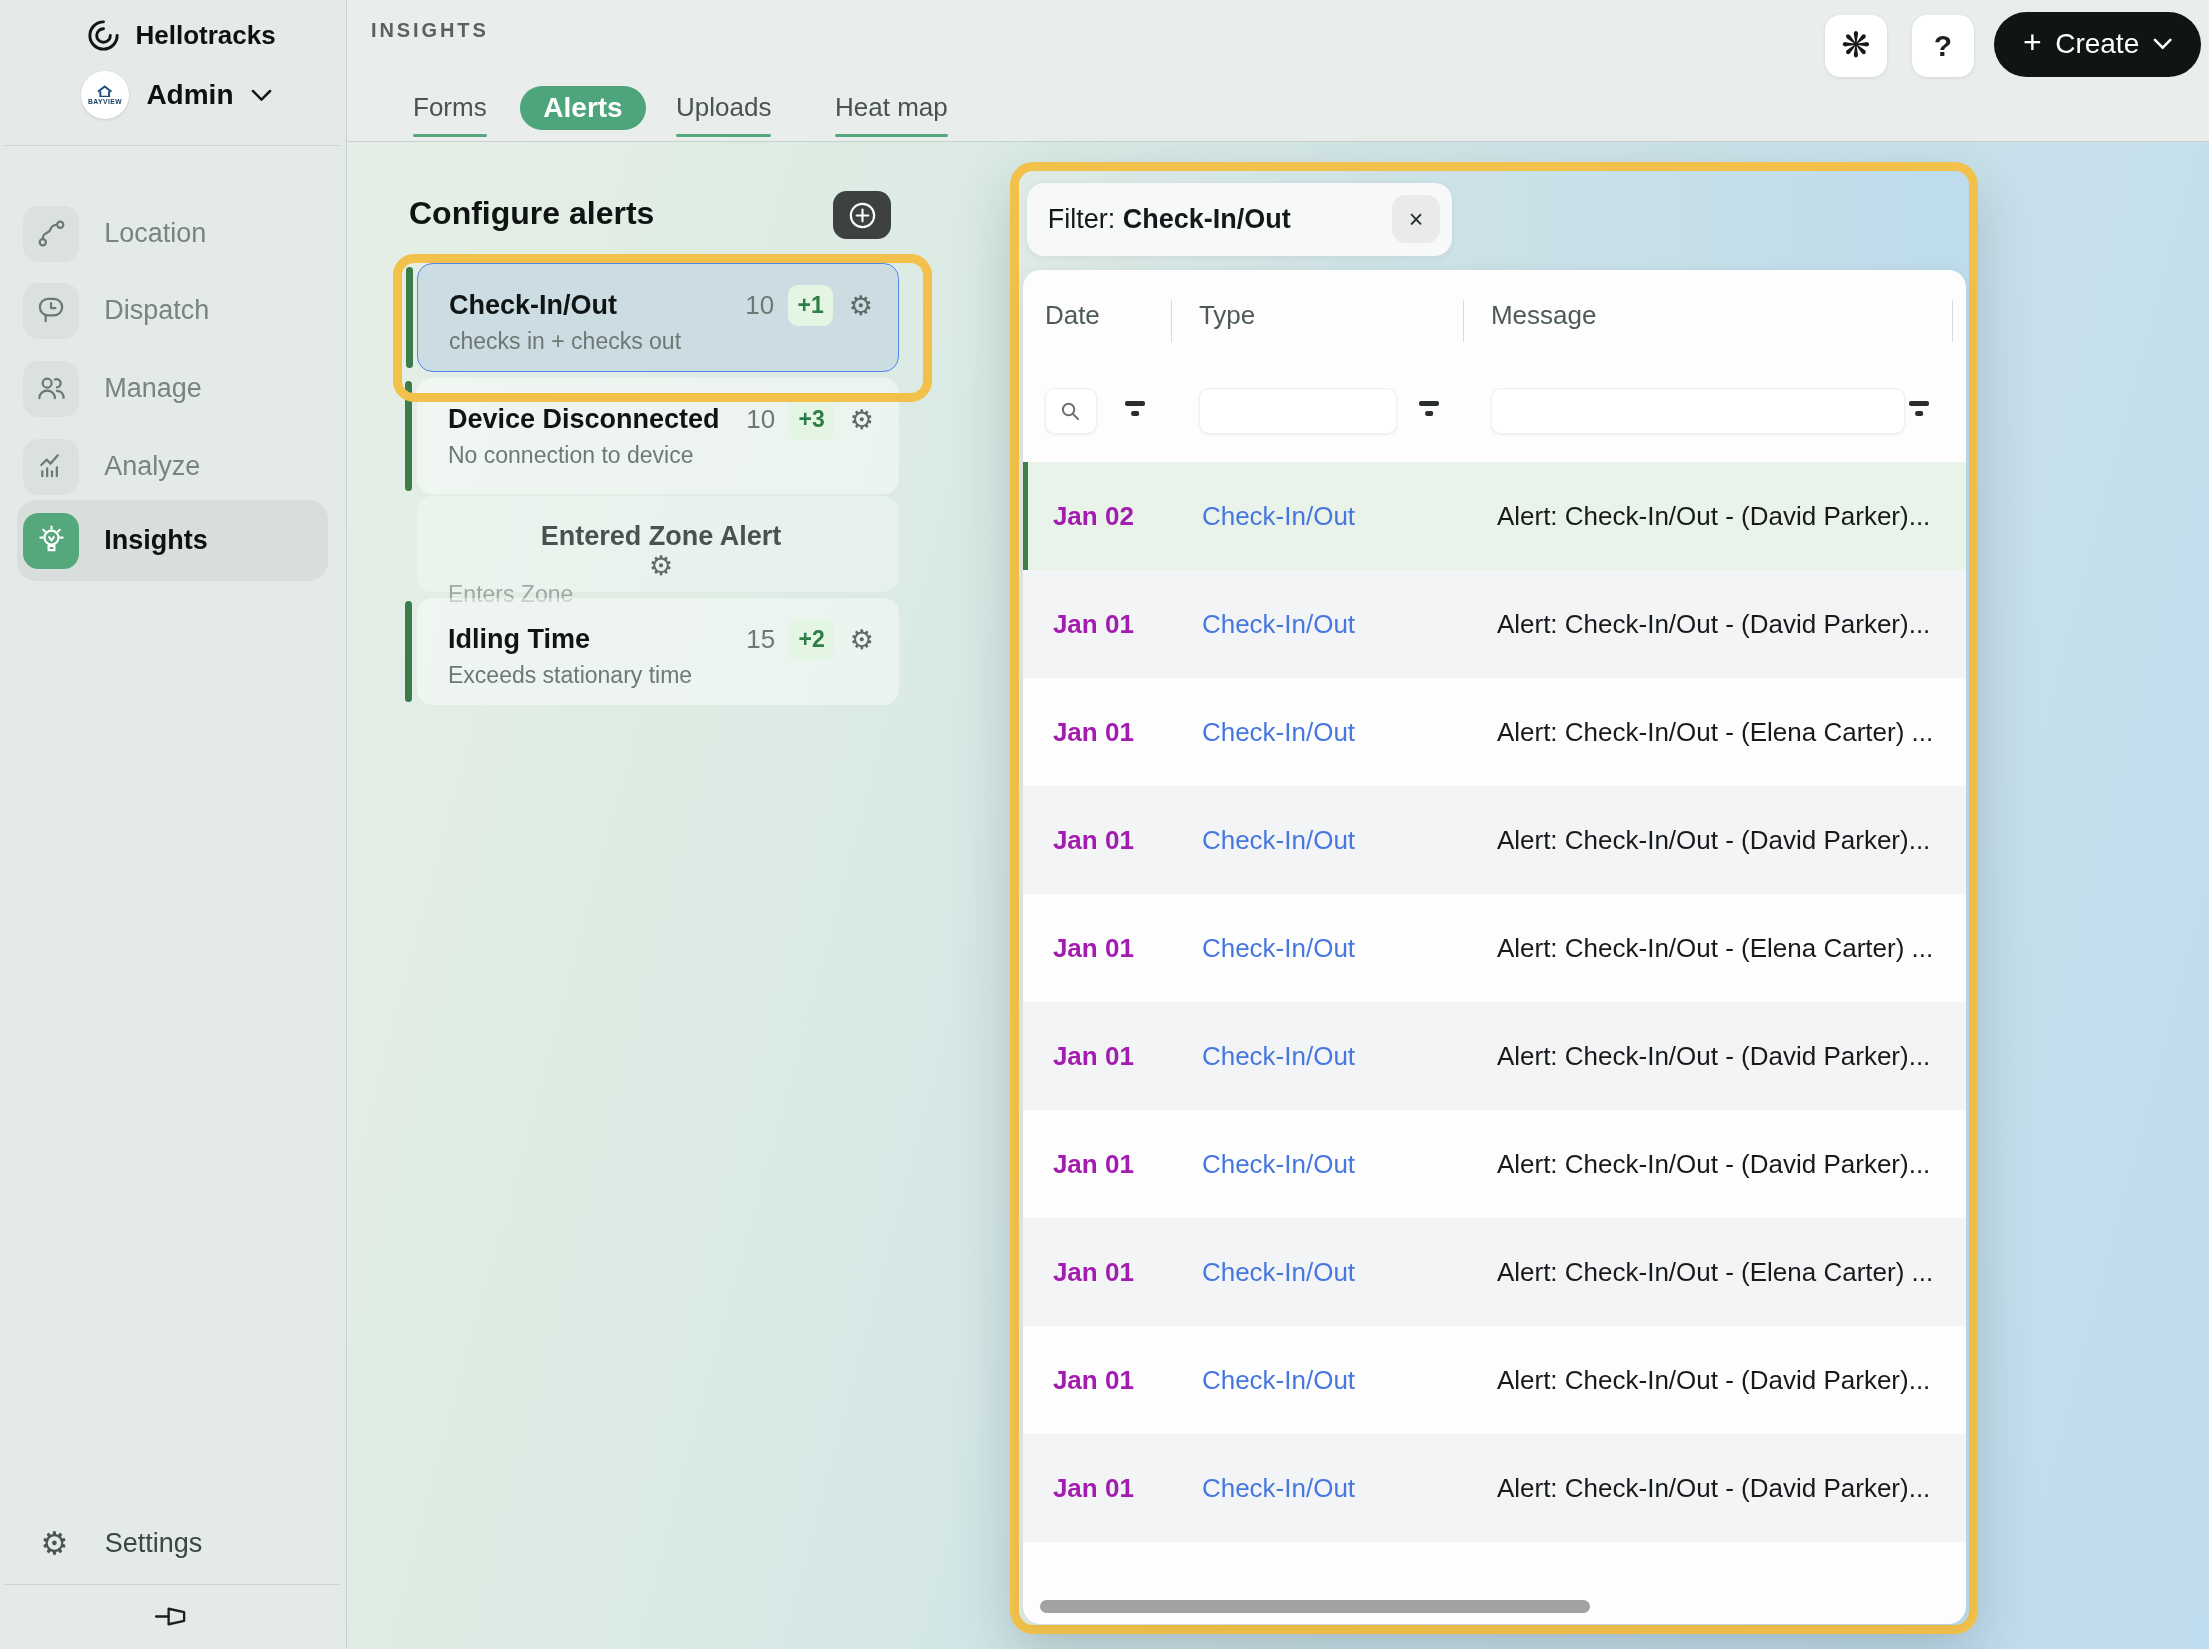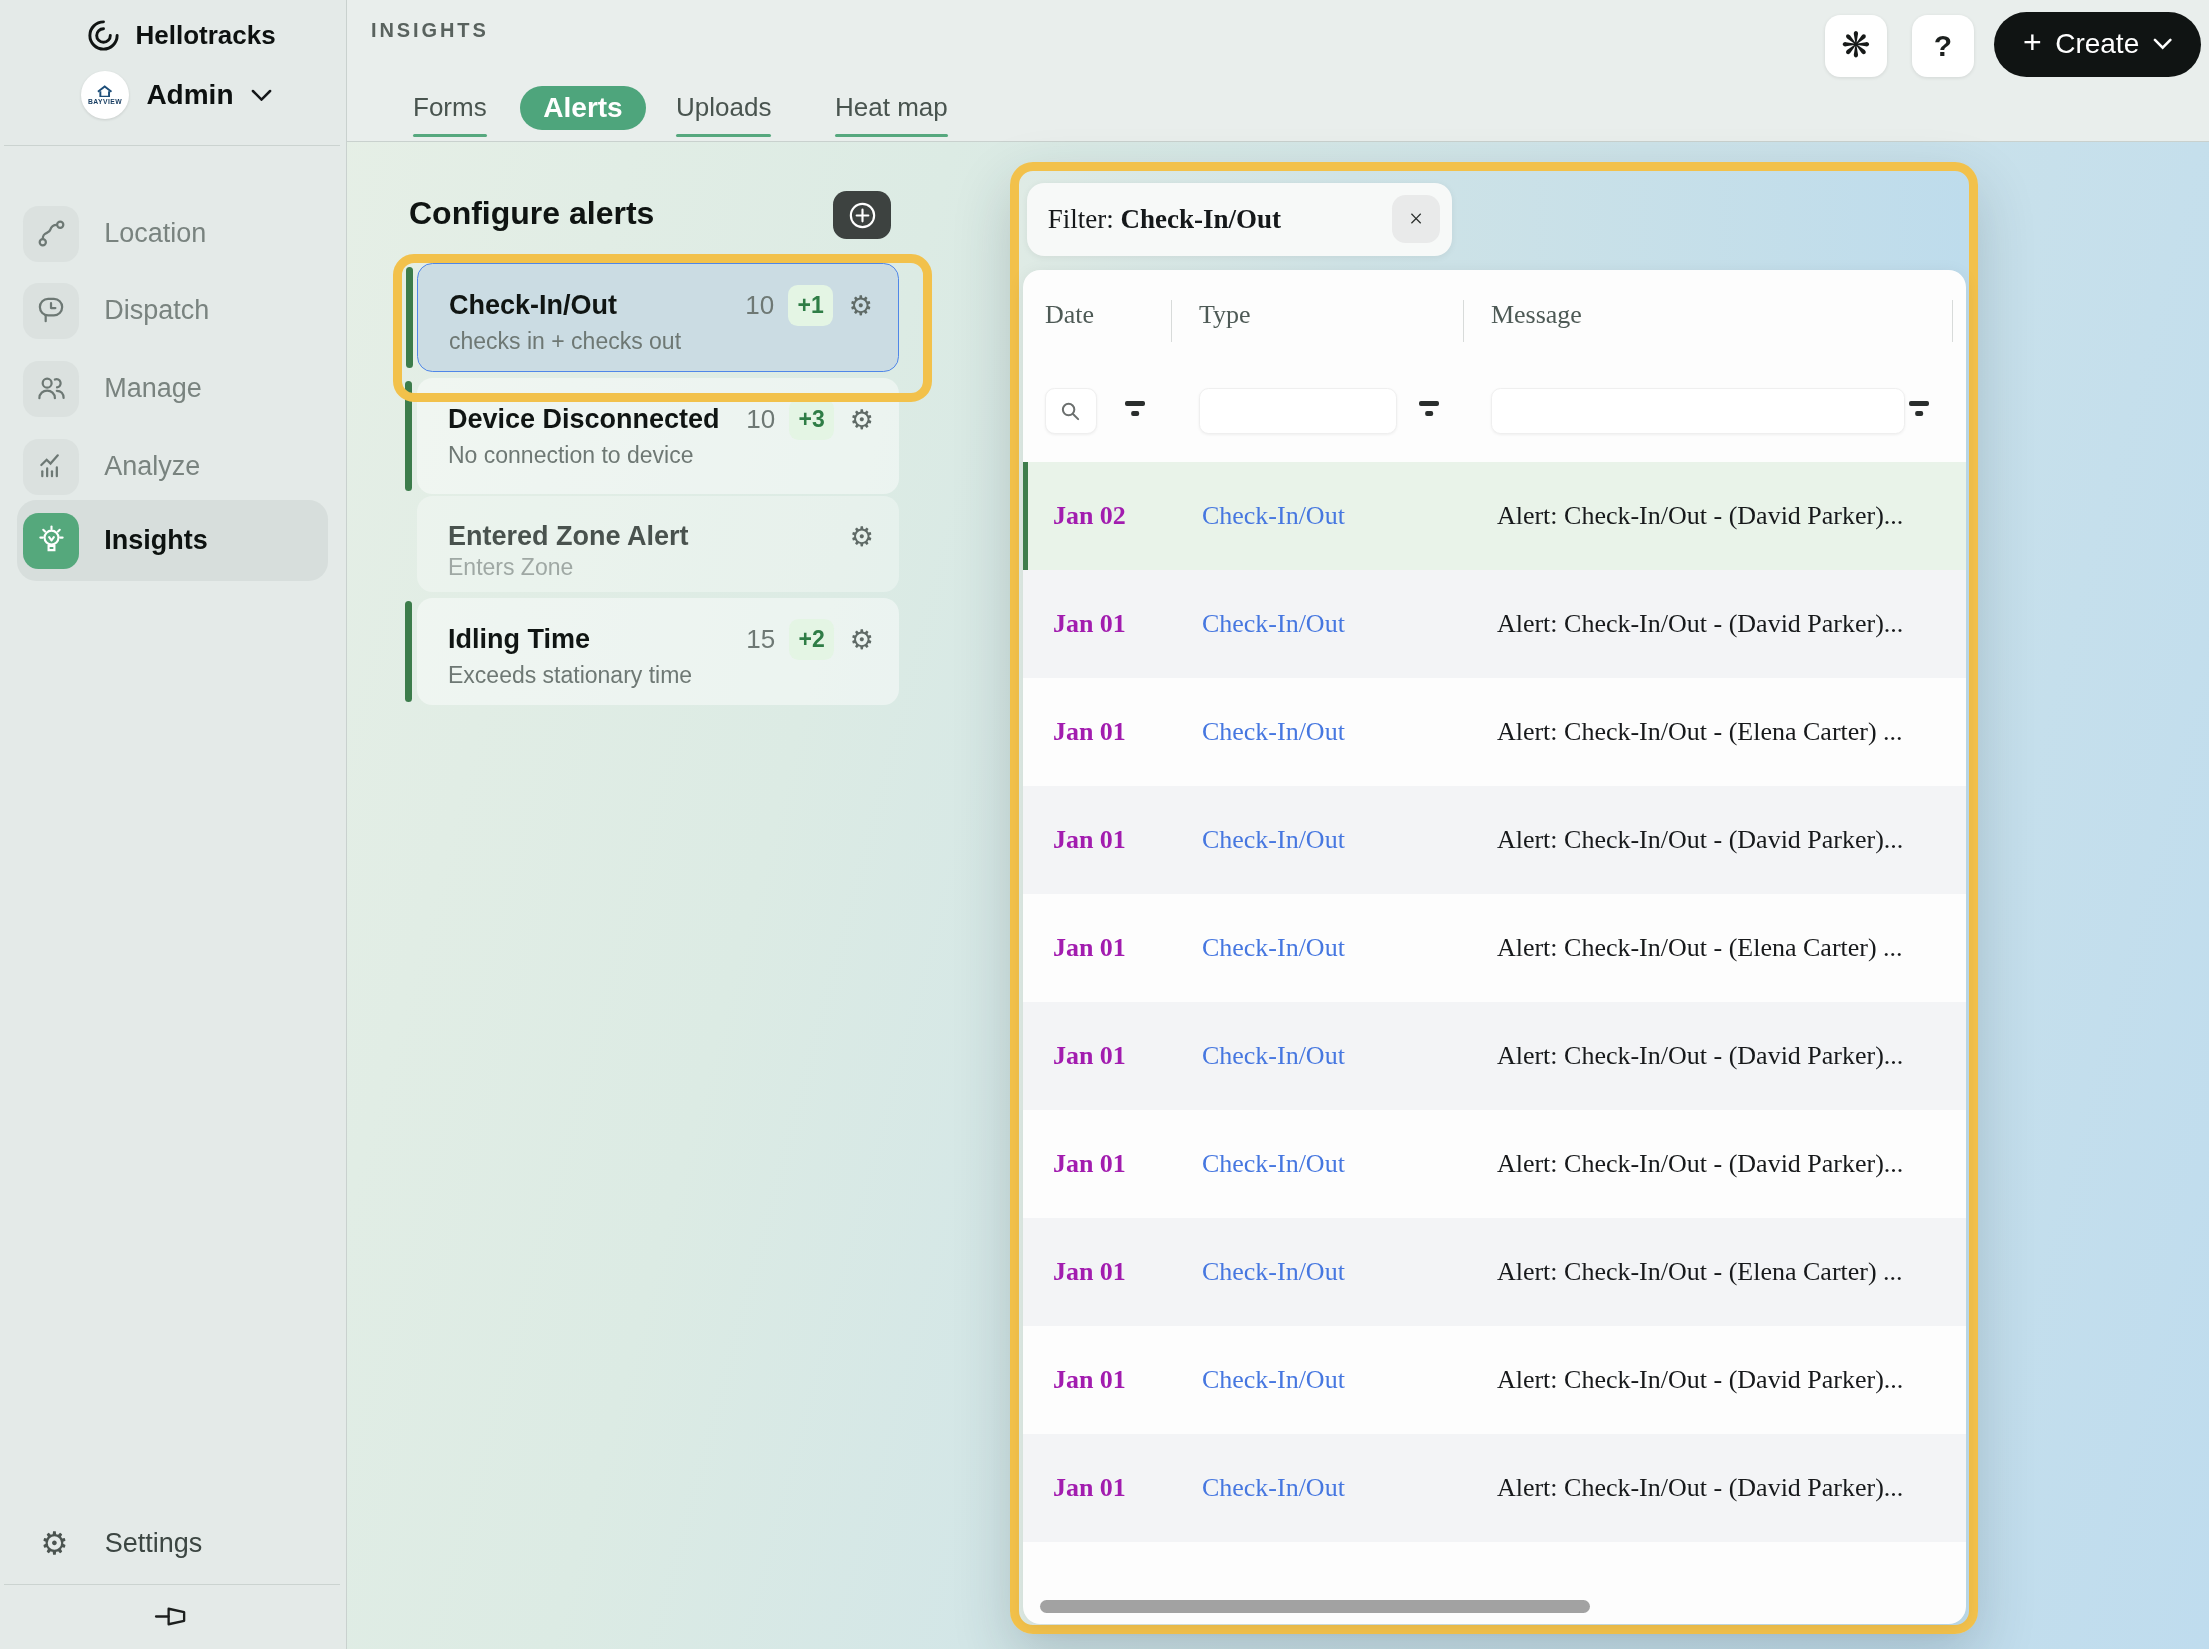--- a/index.html
+++ b/index.html
@@ -47,31 +47,31 @@
   .annotation-box{position:absolute;left:47px;top:254px;width:521px;height:130px;border:9.7px solid #F2C14B;border-radius:21px;z-index:8;pointer-events:none;}
   .cards{position:absolute;left:71px;top:0;width:482px;z-index:6;}
   .card{position:absolute;left:0;width:482px;border-radius:15.4px;background:rgba(255,255,255,.45);cursor:pointer;box-sizing:border-box;padding:0 25px 0 31px;}
   .card:nth-of-type(1){top:263px;height:109px;background:#cbdce3;border:1.9px solid #4F86E8;}
   .card:nth-of-type(2){top:378px;height:116px;}
   .card:nth-of-type(3){top:496px;height:96px;background:rgba(255,255,255,.32);}
   .card:nth-of-type(4){top:598px;height:107px;}
   .card-bar{display:none;position:absolute;left:-11.6px;top:2.9px;bottom:2.9px;width:6.8px;border-radius:3.9px;background:#3C7C4B;}
   .card.has-bar .card-bar{display:block;}
   .card-head{display:flex;align-items:center;margin-top:21px;}
-  .card:nth-of-type(3) .card-head{margin-top:25px;}
+  .card:nth-of-type(3) .card-head{margin-top:25px;flex-direction:column;}
   .card-title{font-size:27px;font-weight:700;color:#101513;flex:1;white-space:nowrap;}
   .card.muted .card-title{color:#49524e;font-weight:600;}
   .card-count{font-size:26px;color:#6e7874;margin-right:13.5px;}
   .card-badge{font-size:23px;font-weight:700;color:#2F7D46;background:#E4F5E4;border-radius:9.7px;padding:6.8px 9.7px;margin-right:15.4px;}
   .card-gear{font-size:27px;color:#5f6a66;font-family:"DejaVu Sans",sans-serif;cursor:pointer;line-height:1;}
   .card-sub{margin-top:2px;font-size:23px;color:#6e7874;white-space:nowrap;}
   .card.muted .card-sub{color:#9fa8a4;}
   
   .panel{position:absolute;left:664px;top:162px;width:968px;height:1472px;box-sizing:border-box;border:9.7px solid #F2C14B;border-radius:23px;
-    background:linear-gradient(90deg,#dfebe5 0%,#cfe3e6 35%,#bedcec 100%);box-shadow:0 23px 58px rgba(30,50,60,.20);z-index:40;font-family:Liberation Serif, serif;}
+    background:linear-gradient(90deg,#dfebe5 0%,#cfe3e6 35%,#bedcec 100%);box-shadow:0 23px 58px rgba(30,50,60,.20);z-index:40;}
   .chip{position:absolute;left:7.7px;top:11.6px;width:425px;height:73px;background:#f7f9f8;border-radius:17.4px;display:flex;align-items:center;box-shadow:0 1.9px 7.7px rgba(0,0,0,.06);}
   .chip-text{margin-left:21px;font-size:27px;color:#15181a;flex:1;}
   .chip-text b{font-weight:700;}
   .chip-x{width:48px;height:48px;margin-right:11.6px;background:#e9eaea;border-radius:13.5px;display:flex;align-items:center;justify-content:center;font-size:25px;color:#2a2e2c;cursor:pointer;}
   .table{position:absolute;left:3.9px;top:99px;width:943px;height:1354px;background:#fdfdfd;border-radius:17.4px;overflow:hidden;box-shadow:0 3.9px 17.4px rgba(0,0,0,.07);}
   .thead{position:absolute;left:0;top:0;width:100%;height:192px;}
   .th{position:absolute;top:30px;font-size:26px;color:#4e5a56;}
   .th-div{position:absolute;top:30px;width:1px;height:42px;background:#d8dbda;}
   .f-search{position:absolute;left:22px;top:118px;width:50px;height:44px;background:#fff;border:1px solid #efefef;border-radius:9.7px;box-shadow:0 1px 2.9px rgba(0,0,0,.06);display:flex;align-items:center;justify-content:center;cursor:text;}
   .f-input{position:absolute;top:118px;height:44px;background:#fff;border:1px solid #efefef;border-radius:9.7px;box-shadow:0 1px 2.9px rgba(0,0,0,.06);cursor:text;}

